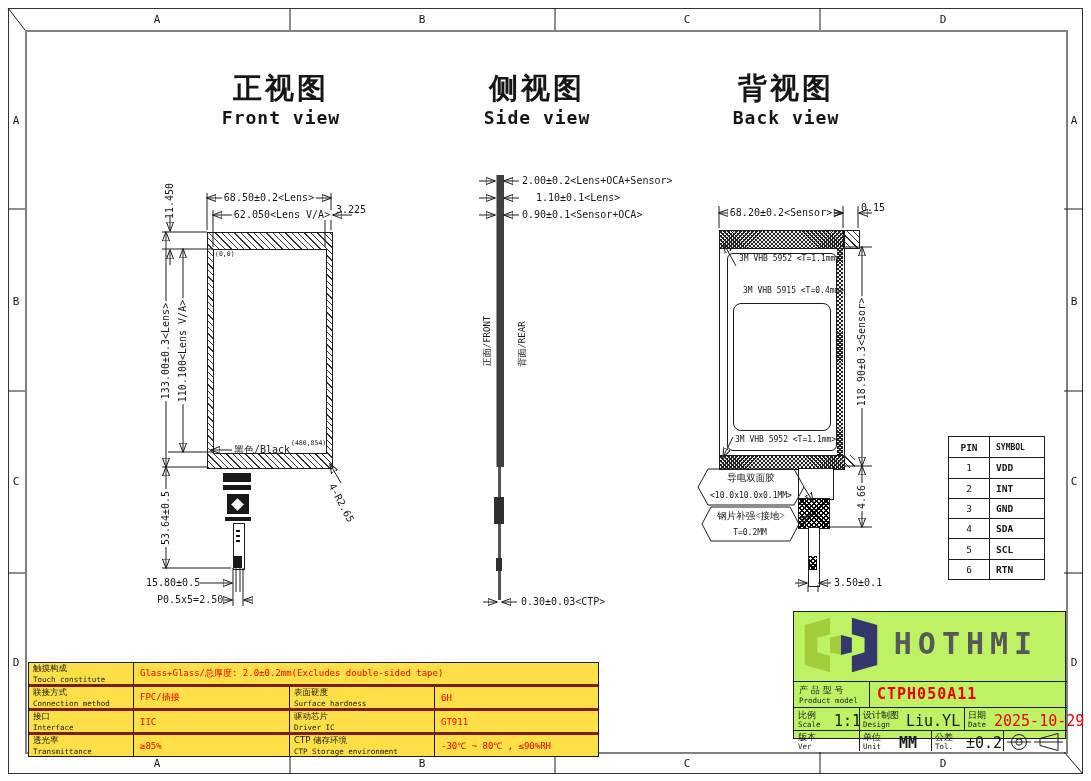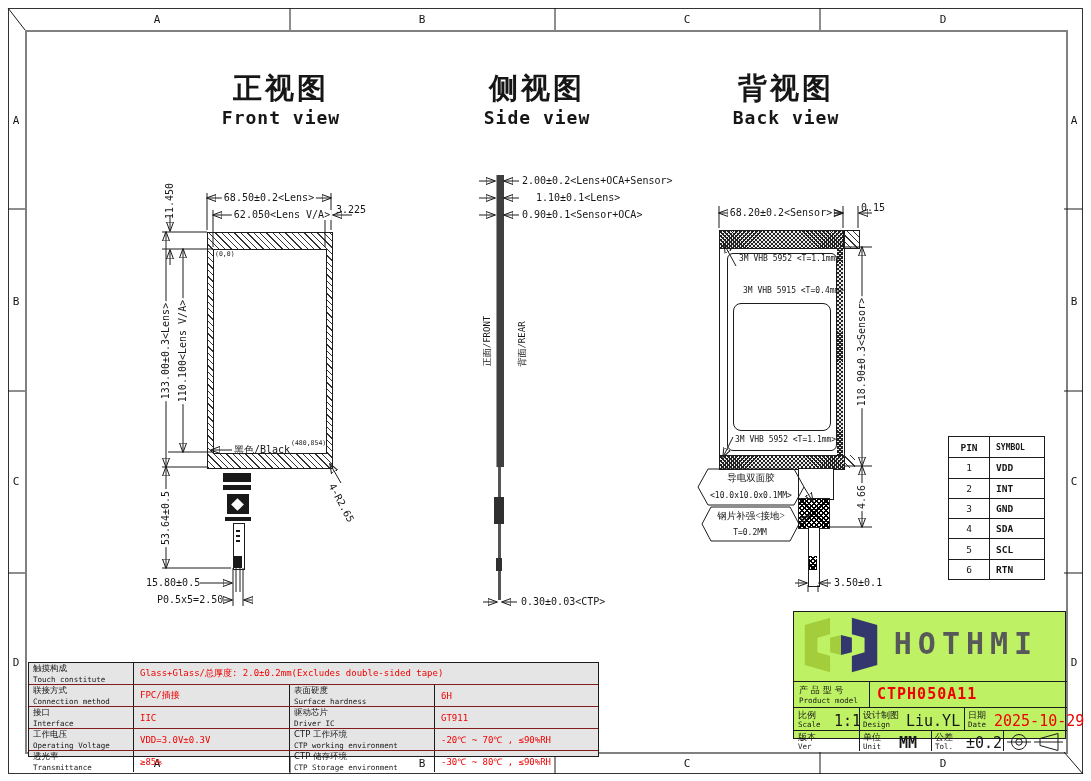--- a/index.html
+++ b/index.html
@@ -22,22 +22,22 @@
   .zone{font-size:11px;z-index:4}
   .hatch{background-image:repeating-linear-gradient(45deg,#333 0,#333 1px,transparent 1px,transparent 4.5px)}
   .dots{background-color:#ececec;background-image:repeating-linear-gradient(45deg,#222 0 .9px,transparent .9px 2.8px),repeating-linear-gradient(-45deg,#222 0 .9px,transparent .9px 2.8px)}
   .xhatch{background-color:#fff;background-image:repeating-linear-gradient(45deg,#000 0 1.6px,transparent 1.6px 3.4px),repeating-linear-gradient(-45deg,#000 0 1.6px,transparent 1.6px 3.4px)}
   .bdr{border:1px solid #1c1c1c}
   .blk{background:#191919}
   svg.lw{position:absolute;left:0;top:0;z-index:5}
   svg.lw line,svg.lw path,svg.lw polyline,svg.lw polygon{stroke:#1c1c1c;stroke-width:1;fill:none}
   
   #spec{position:absolute;left:28px;top:662px;width:569px;height:93px;border:1px solid #1c1c1c;
-        display:grid;grid-template-rows:repeat(5,1fr);z-index:6;background:#e5e5e5}
-  .srow{display:grid;border-top:1px solid #7f1d1d}
+        display:grid;grid-template-rows:repeat(5,1fr);z-index:6;background:#fde047}
+  .srow{display:grid;border-top:3px solid #7f1d1d}
   .srow:first-child{border-top:none}
   .cols4{grid-template-columns:104px 156px 145px 1fr}
   .cols2{grid-template-columns:104px 1fr}
   .cell{border-left:1px solid #1c1c1c;display:flex;flex-direction:column;justify-content:center;padding:0 0 0 4px;overflow:hidden}
   .cell:first-child{border-left:none}
   .lab1{font-size:8.5px;font-family:"DejaVu Sans","Liberation Sans",sans-serif}
   .lab2{font-size:7.5px}
   .val{font-size:9px;color:#f00000;display:flex;align-items:center;border-left:1px solid #1c1c1c;padding-left:6px;overflow:hidden}
   
   #pin{position:absolute;left:948px;top:436px;width:95px;height:142px;border:1px solid #1c1c1c;
@@ -299,32 +299,20 @@
       </div>
       <div class="val">IIC</div>
       <div class="cell">
         <span class="lab1">驱动芯片</span>
         <span class="lab2">Driver IC</span>
       </div>
       <div class="val">GT911</div>
     </div>
     <div class="srow cols4">
       <div class="cell">
-        <span class="lab1">工作电压</span>
-        <span class="lab2">Operating Voltage</span>
-      </div>
-      <div class="val">VDD=3.0V±0.3V</div>
-      <div class="cell">
-        <span class="lab1">CTP 工作环境</span>
-        <span class="lab2">CTP working environment</span>
-      </div>
-      <div class="val">-20℃ ~ 70℃ , ≤90%RH</div>
-    </div>
-    <div class="srow cols4">
-      <div class="cell">
         <span class="lab1">透光率</span>
         <span class="lab2">Transmittance</span>
       </div>
       <div class="val">≥85%</div>
       <div class="cell">
         <span class="lab1">CTP 储存环境</span>
         <span class="lab2">CTP Storage environment</span>
       </div>
       <div class="val">-30℃ ~ 80℃ , ≤90%RH</div>
     </div>

